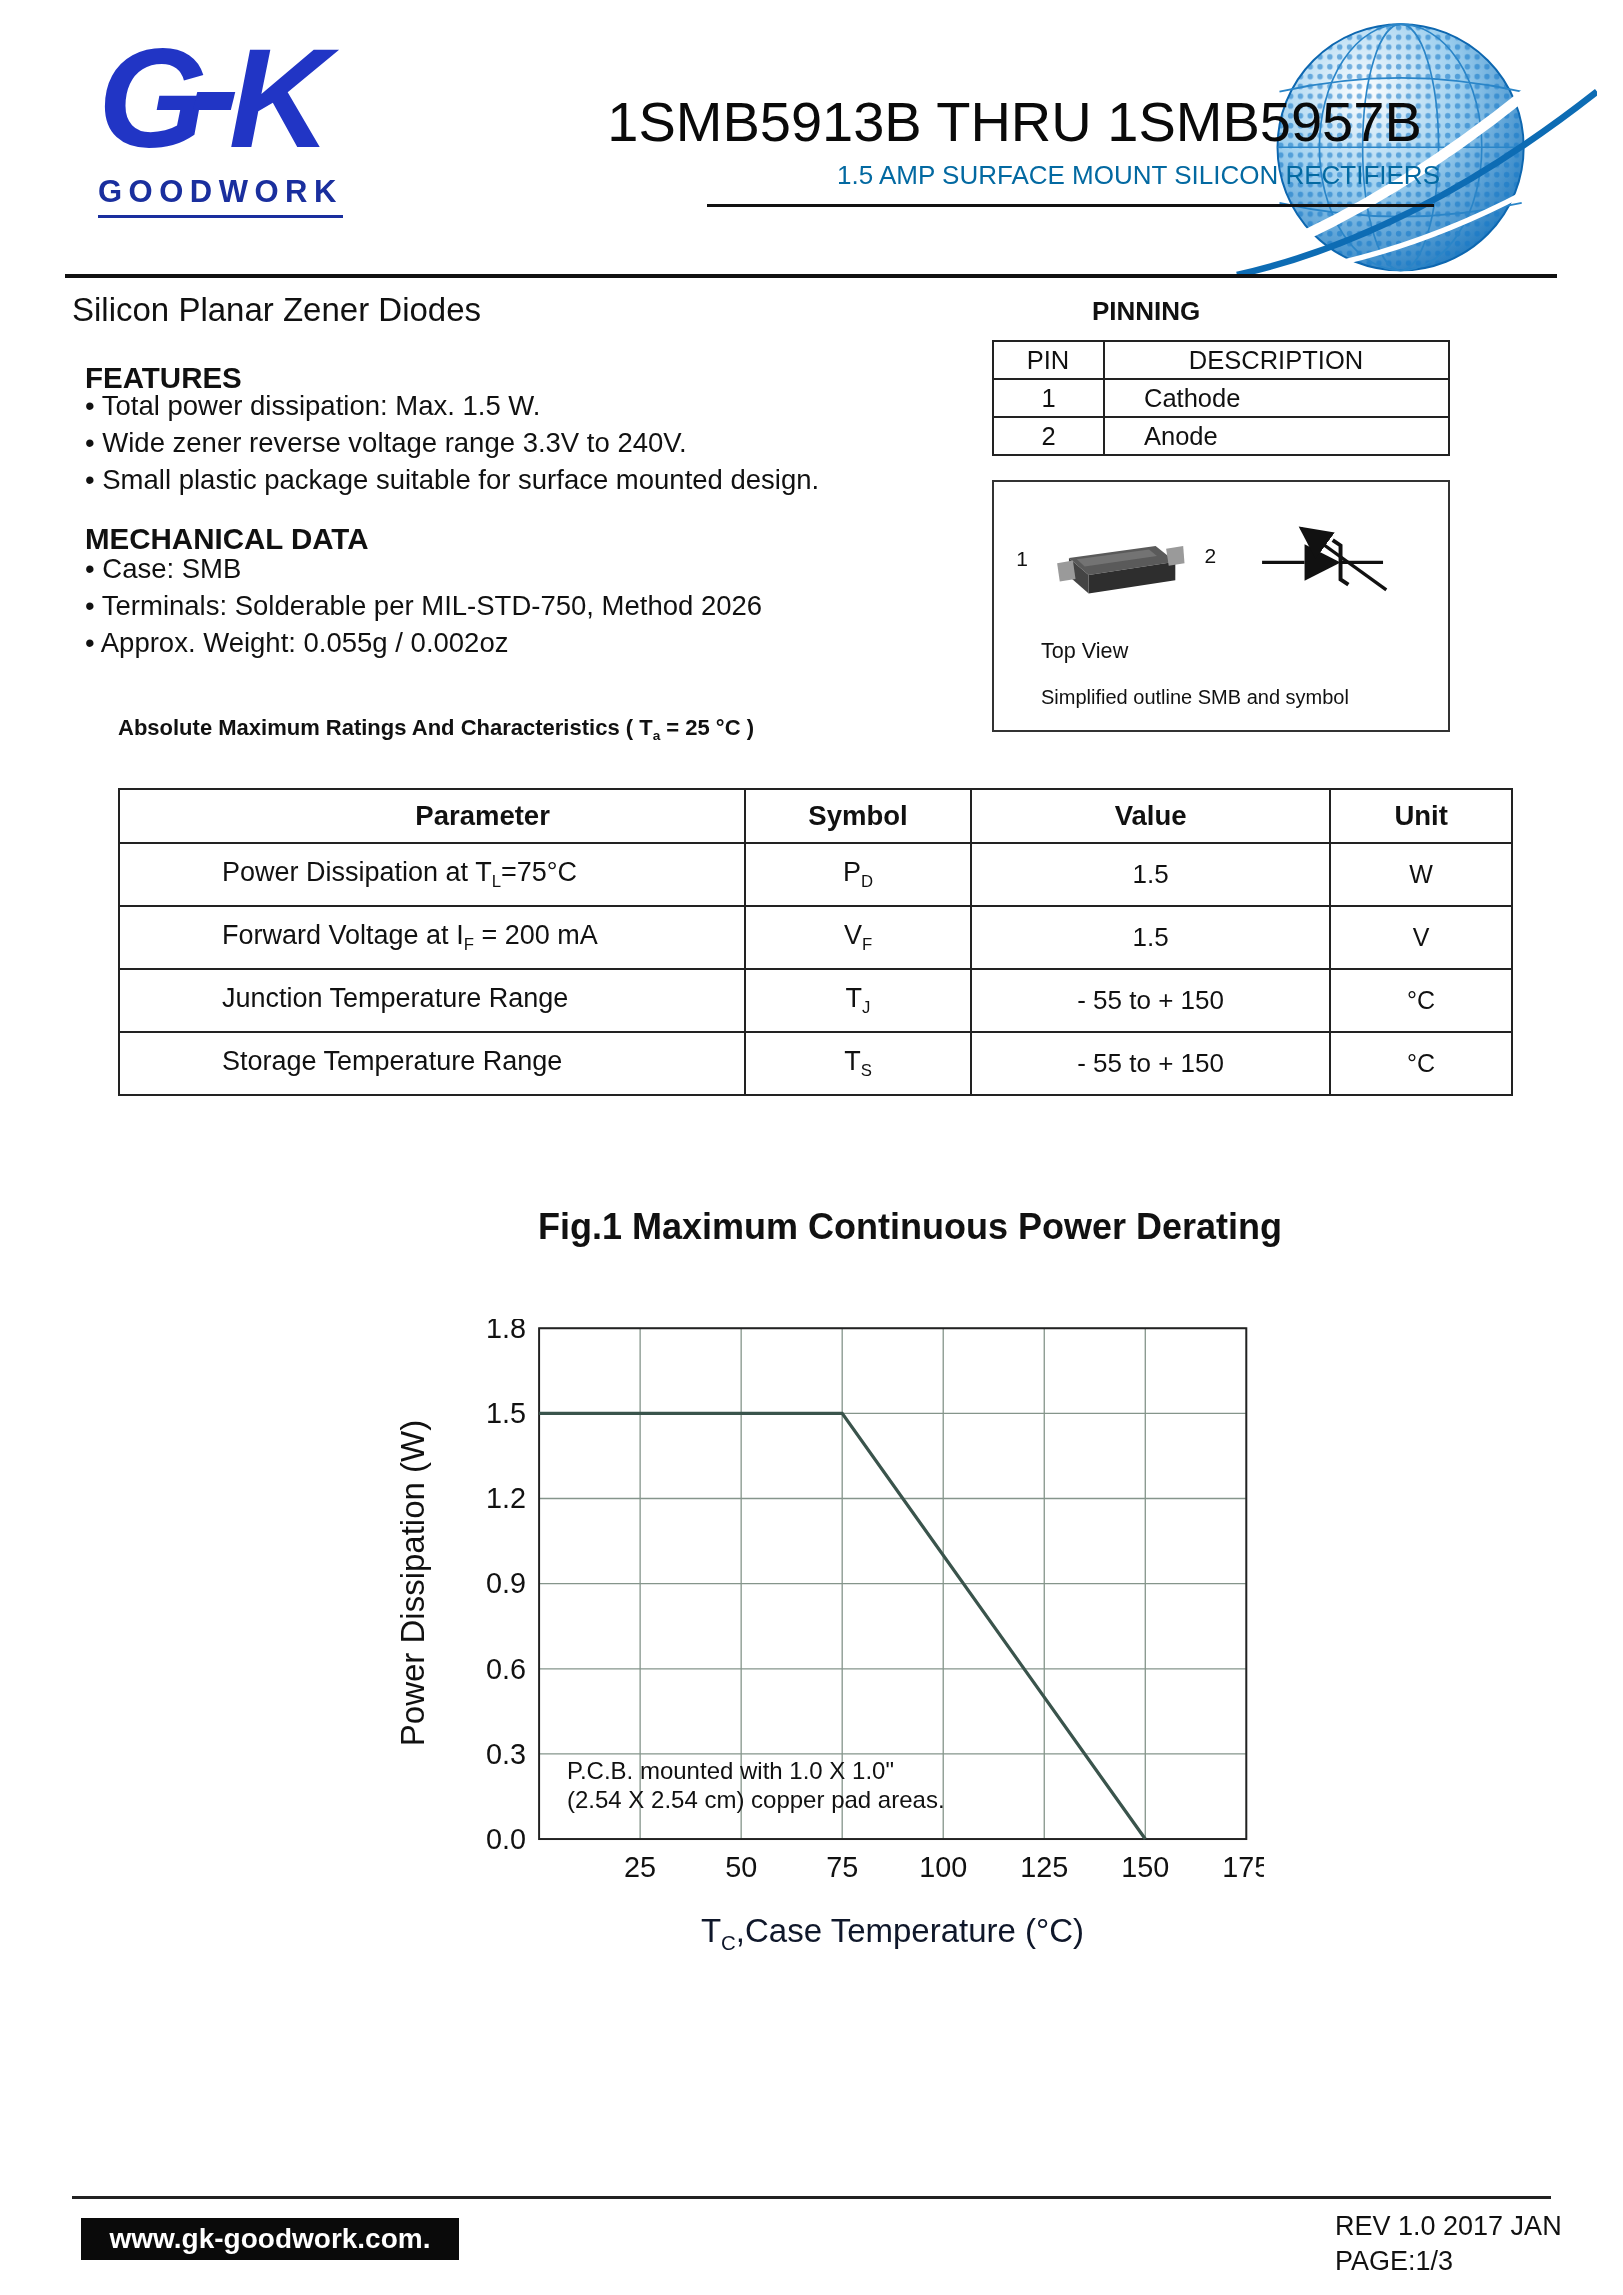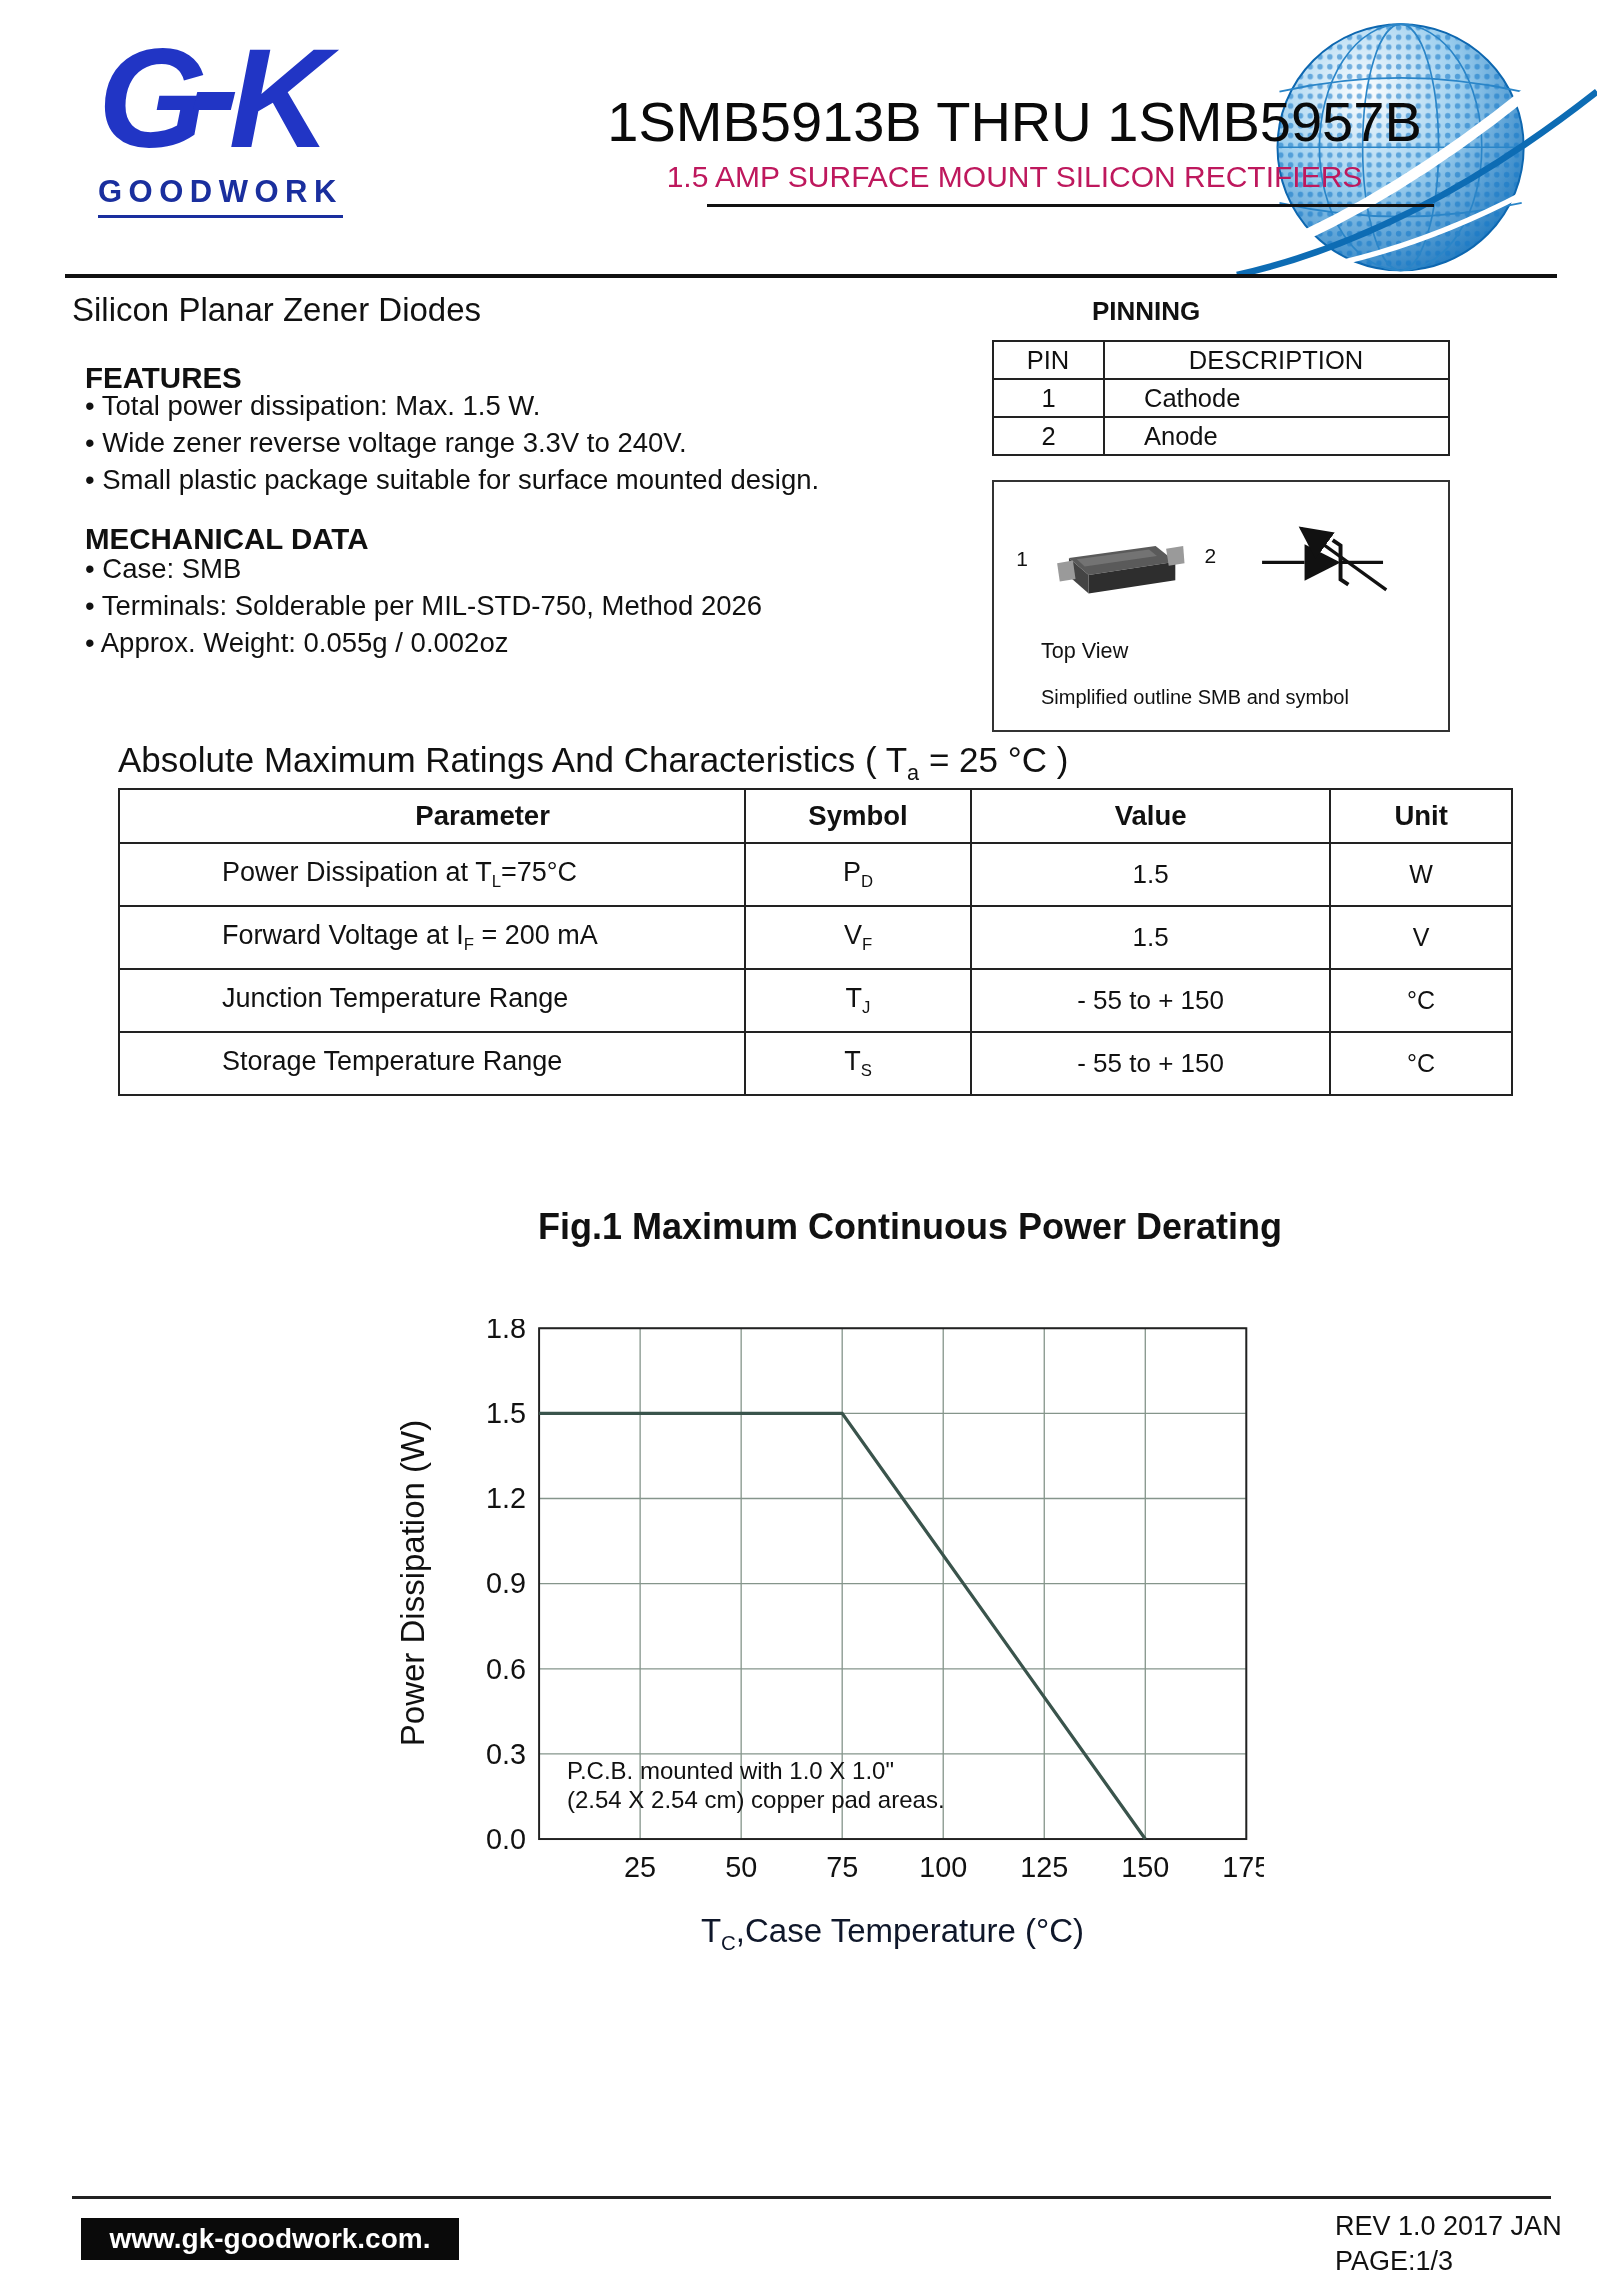--- a/index.html
+++ b/index.html
@@ -9,21 +9,21 @@
     font-family:"Liberation Sans",sans-serif;color:#111;overflow:hidden;margin:0 auto;
   }
   
   .header{position:absolute;left:0;top:0;width:1623px;height:278px;overflow:hidden;}
   .header-rule{position:absolute;left:65px;top:274px;width:1492px;height:3.9px;background:#111;z-index:3;}
   .logo{position:absolute;left:98px;top:27.5px;z-index:2;}
   .gk{font-size:141px;line-height:141px;font-weight:bold;font-style:italic;color:#2135c5;letter-spacing:-6.5px;}
   .gk-bar{display:inline-block;width:38px;height:18.3px;background:#2135c5;transform:skewX(-14deg);vertical-align:middle;margin:0 -3.9px 17px -6.5px;}
   .goodwork{margin-top:5.2px;font-size:31px;font-weight:bold;color:#1a2f9e;letter-spacing:6.5px;border-bottom:3.3px solid #1a2f9e;padding-bottom:5.2px;width:fit-content;}
   .doc-title{position:absolute;left:589px;top:89px;width:851px;text-align:center;font-size:56px;color:#0a0a0a;z-index:2;white-space:nowrap;}
-  .doc-subtitle{position:absolute;left:589px;top:160px;width:851px;text-align:center;font-size:30px;color:#be185d;z-index:2;white-space:nowrap;}
+  .doc-subtitle{position:absolute;left:589px;top:160px;width:851px;text-align:right;font-size:26px;color:#0369a1;z-index:2;white-space:nowrap;}
   .subtitle-rule{position:absolute;left:707px;top:204px;width:727px;height:2.6px;background:#111;z-index:2;}
   .globe{position:absolute;right:26px;top:13px;width:419px;height:262px;z-index:1;}
   
   .product-family{position:absolute;left:72px;top:291px;font-size:33px;color:#111;}
   .pinning-heading{position:absolute;left:1092px;top:296px;font-size:26px;font-weight:bold;}
   .sec-heading{position:absolute;font-size:29.5px;font-weight:bold;color:#111;}
   .features-heading{left:85px;top:361px;}
   .mech-heading{left:85px;top:522px;}
   ul.bullets{position:absolute;left:85px;margin:0;padding:0;list-style:none;font-size:27.5px;line-height:37px;color:#111;}
   .features-list{top:387px;}
@@ -38,21 +38,21 @@
   .pin-figure{position:absolute;left:992px;top:480px;width:458px;height:252px;border:2px solid #333;}
   .pkg-wrap{position:absolute;left:19.6px;top:36px;width:216px;height:85px;}
   .pkg-label{position:absolute;font-size:21px;color:#111;}
   .pkg-label.p1{left:2.6px;top:29px;}
   .pkg-label.p2{left:191px;top:26px;}
   .pkg-svg{position:absolute;left:30px;top:6.5px;}
   .sym-svg{position:absolute;left:255px;top:36px;}
   .top-view{position:absolute;left:47px;top:156px;font-size:21.6px;}
   .pin-caption{position:absolute;left:47px;top:204px;font-size:20px;}
   
-  .ratings-title{position:absolute;left:118px;top:740px;font-size:35px;font-weight:normal;}
+  .ratings-title{position:absolute;left:118px;top:715px;font-size:22px;font-weight:bold;}
   .ratings-table{position:absolute;left:118px;top:788px;width:1395px;border-collapse:collapse;font-size:27px;}
   .ratings-table td{border:2px solid #222;}
   .ratings-table tr.head td{height:54px;text-align:center;font-weight:bold;font-size:27.5px;}
   .ratings-table tr.body td{height:63px;}
   .ratings-table .c-param{width:627px;text-align:left;padding-left:102px;}
   .ratings-table .c-sym{width:226px;text-align:center;}
   .ratings-table .c-val{width:360px;text-align:center;font-size:26px;}
   .ratings-table .c-unit{width:182px;text-align:center;font-size:25px;}
   sub{font-size:0.62em;}
   

